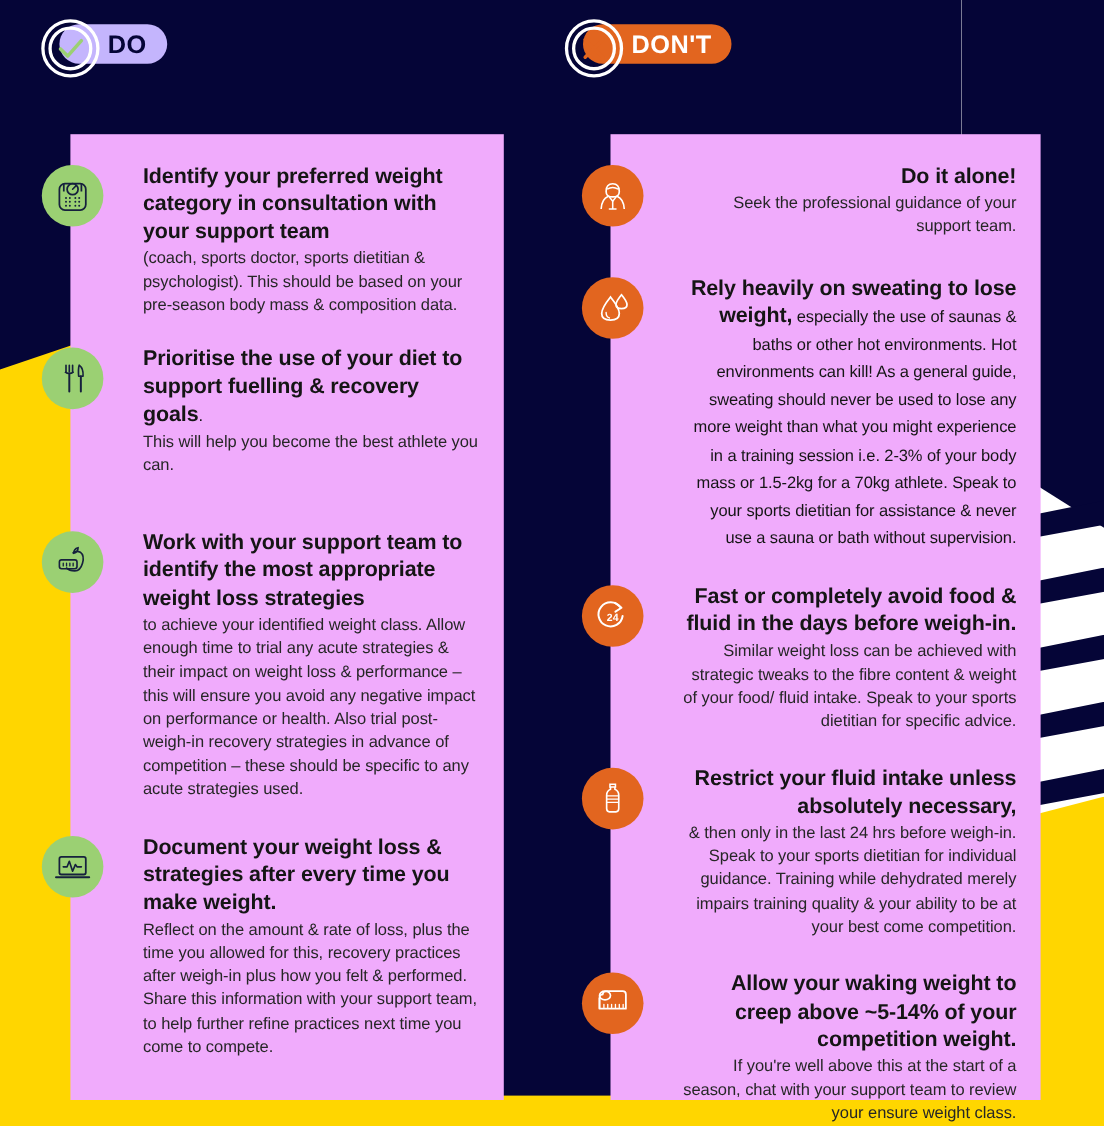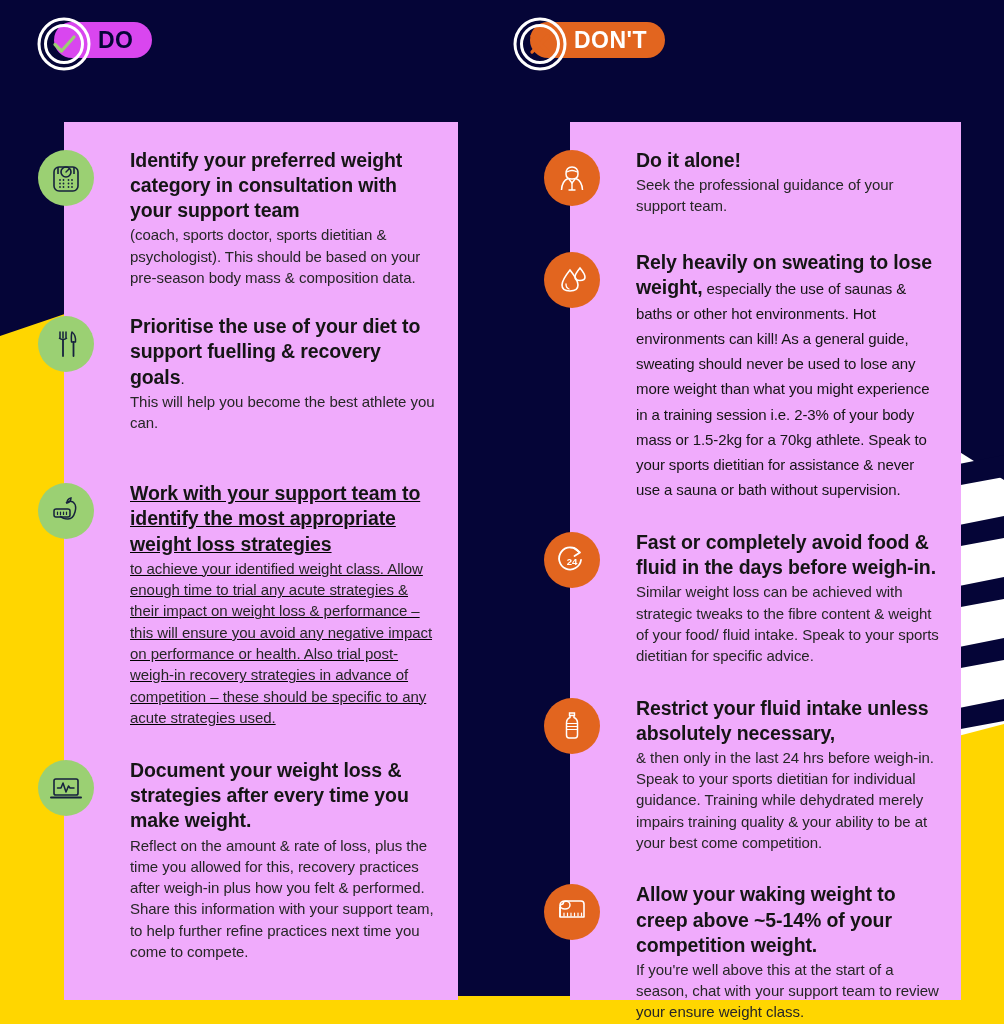--- a/index.html
+++ b/index.html
@@ -67,38 +67,38 @@
   .badge-pill {
     height: 36px;
     border-radius: 18px;
     display: flex; align-items: center;
     padding: 0 18px 0 44px;
     margin-left: 18px;
     font-size: 23px;
     font-weight: bold;
     letter-spacing: 0.5px;
   }
-  .badge.do .badge-pill   { background: #d946ef; color: #050537; }
+  .badge.do .badge-pill   { background: #c4b5fd; color: #050537; }
   .badge.dont .badge-pill { background: #E2651F; color: #ffffff; }
 
   .badge-icon {
     position: absolute; left: 0; top: -6px;
     width: 56px; height: 56px;
     z-index: 3;
   }
 
   
   .card {
     position: absolute;
     top: 122px;
     background: #f0abfc;
     padding: 26px 22px 22px 66px;
   }
   .card.left  { left: 64px;  width: 394px; height: 878px; }
-  .card.right { left: 570px; width: 391px; height: 878px; }
+  .card.right { left: 555px; width: 391px; height: 878px; text-align: right; }
 
   .item { position: relative; margin-bottom: 18px; }
   .item:last-child { margin-bottom: 0; }
 
   .item-icon {
     position: absolute;
     left: -92px; top: 2px;
     width: 56px; height: 56px;
     border-radius: 50%;
     display: flex; align-items: center; justify-content: center;
@@ -122,21 +122,21 @@
   .item-text {
     font-size: 15px;
     color: #262626;
     line-height: 1.42;
     letter-spacing: -0.05px;
     margin-top: 1px;
   }
   
   .card.left .item:nth-child(1) { margin-bottom: 26px; }
   .card.left .item:nth-child(2) { margin-bottom: 48px; }
-  .card.left .item:nth-child(3) { margin-bottom: 30px; text-decoration: underline; }
+  .card.left .item:nth-child(3) { margin-bottom: 30px; }
   .card.right .item:nth-child(1) { margin-bottom: 33px; }
   .card.right .item:nth-child(2) { margin-bottom: 29px; }
   .card.right .item:nth-child(3) { margin-bottom: 29px; }
   .card.right .item:nth-child(4) { margin-bottom: 29px; }
 
   svg { display: block; }
 </style>
 </head>
 <body>
 

